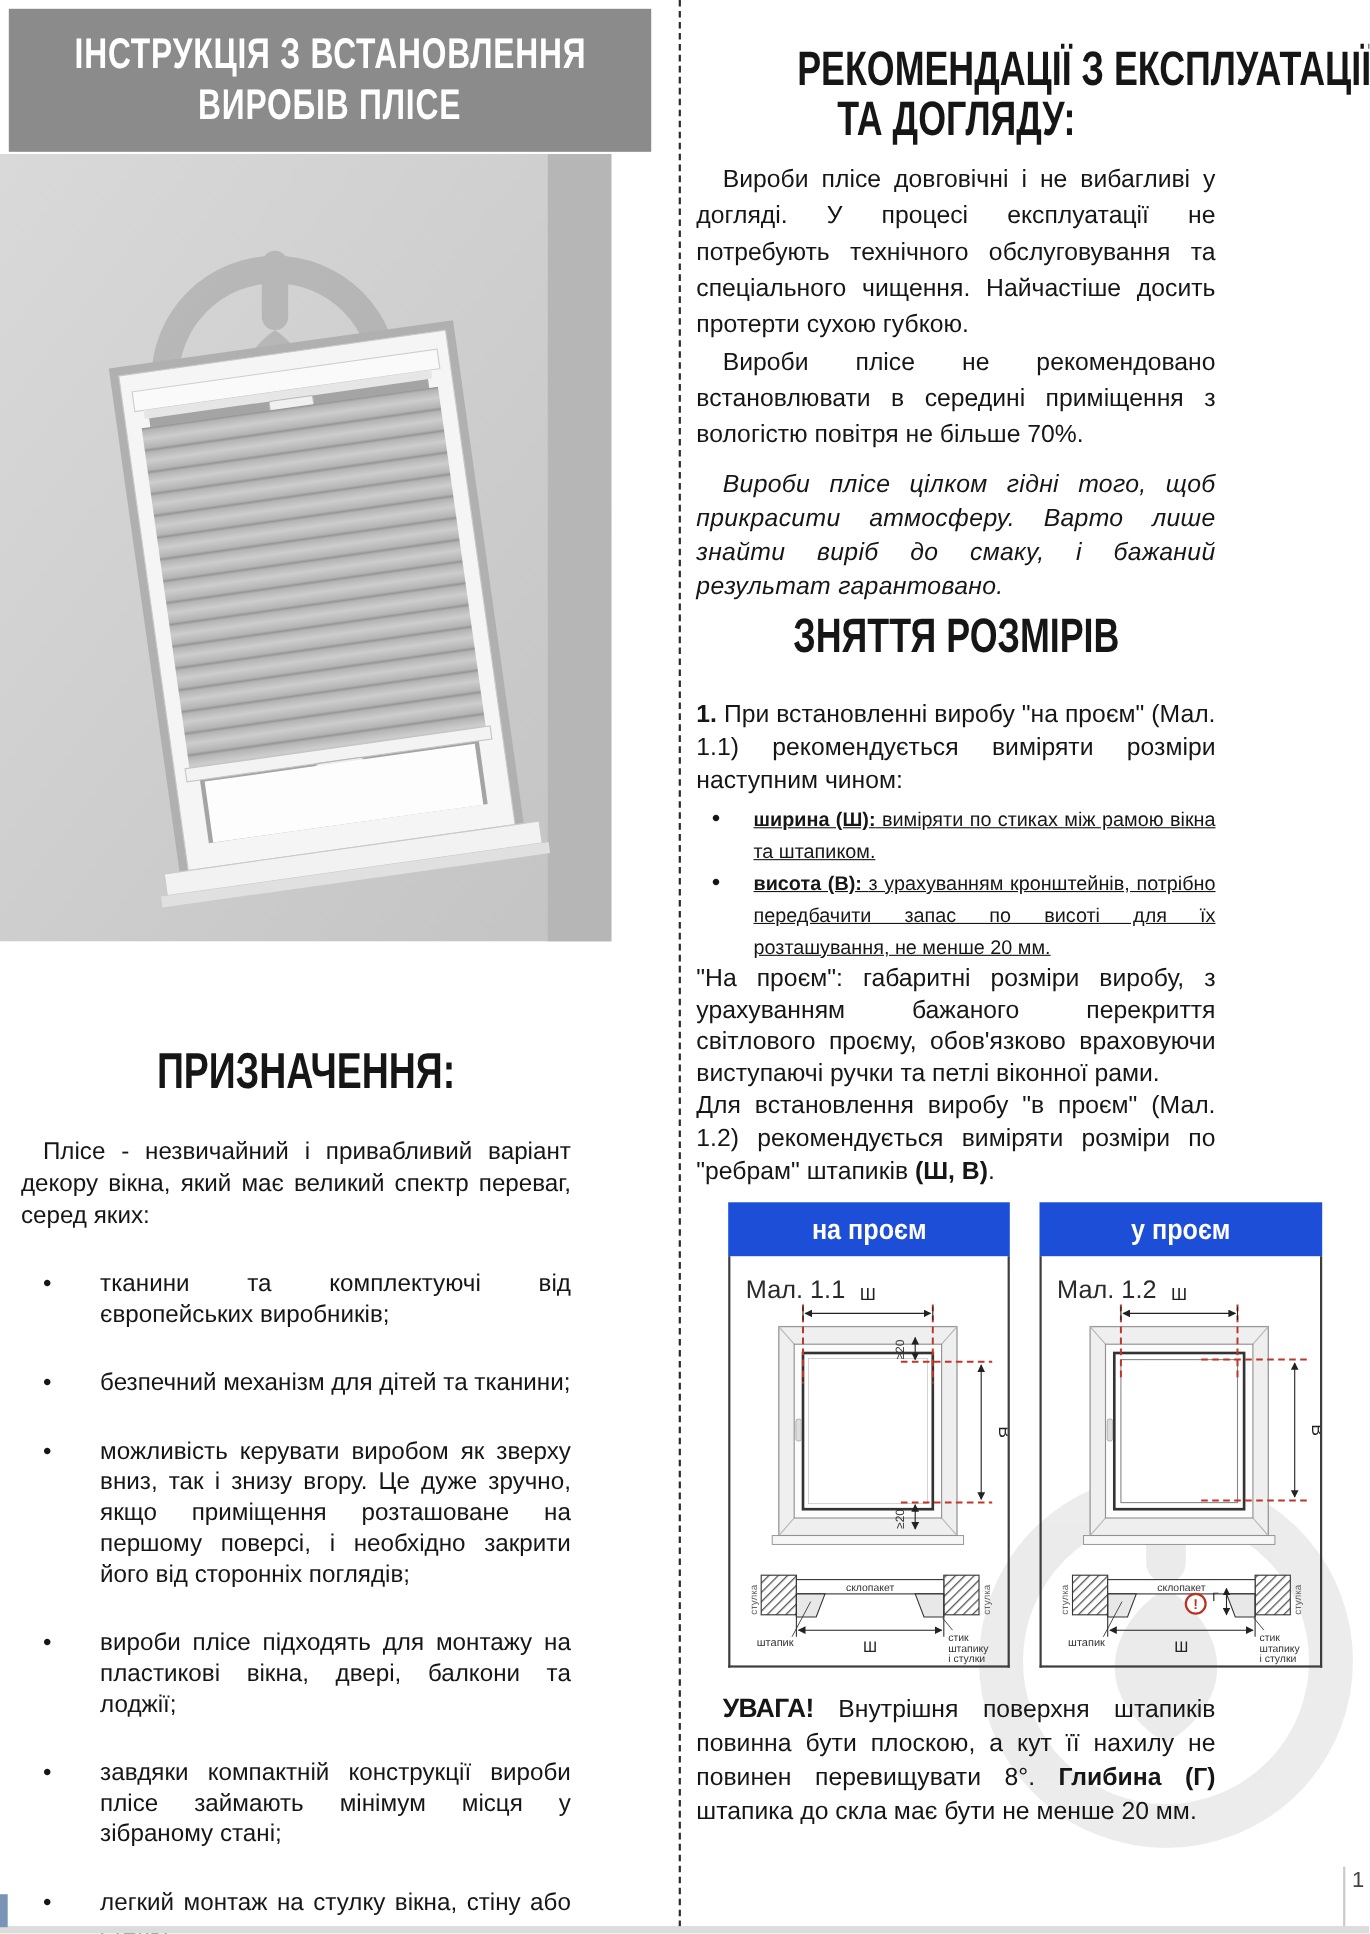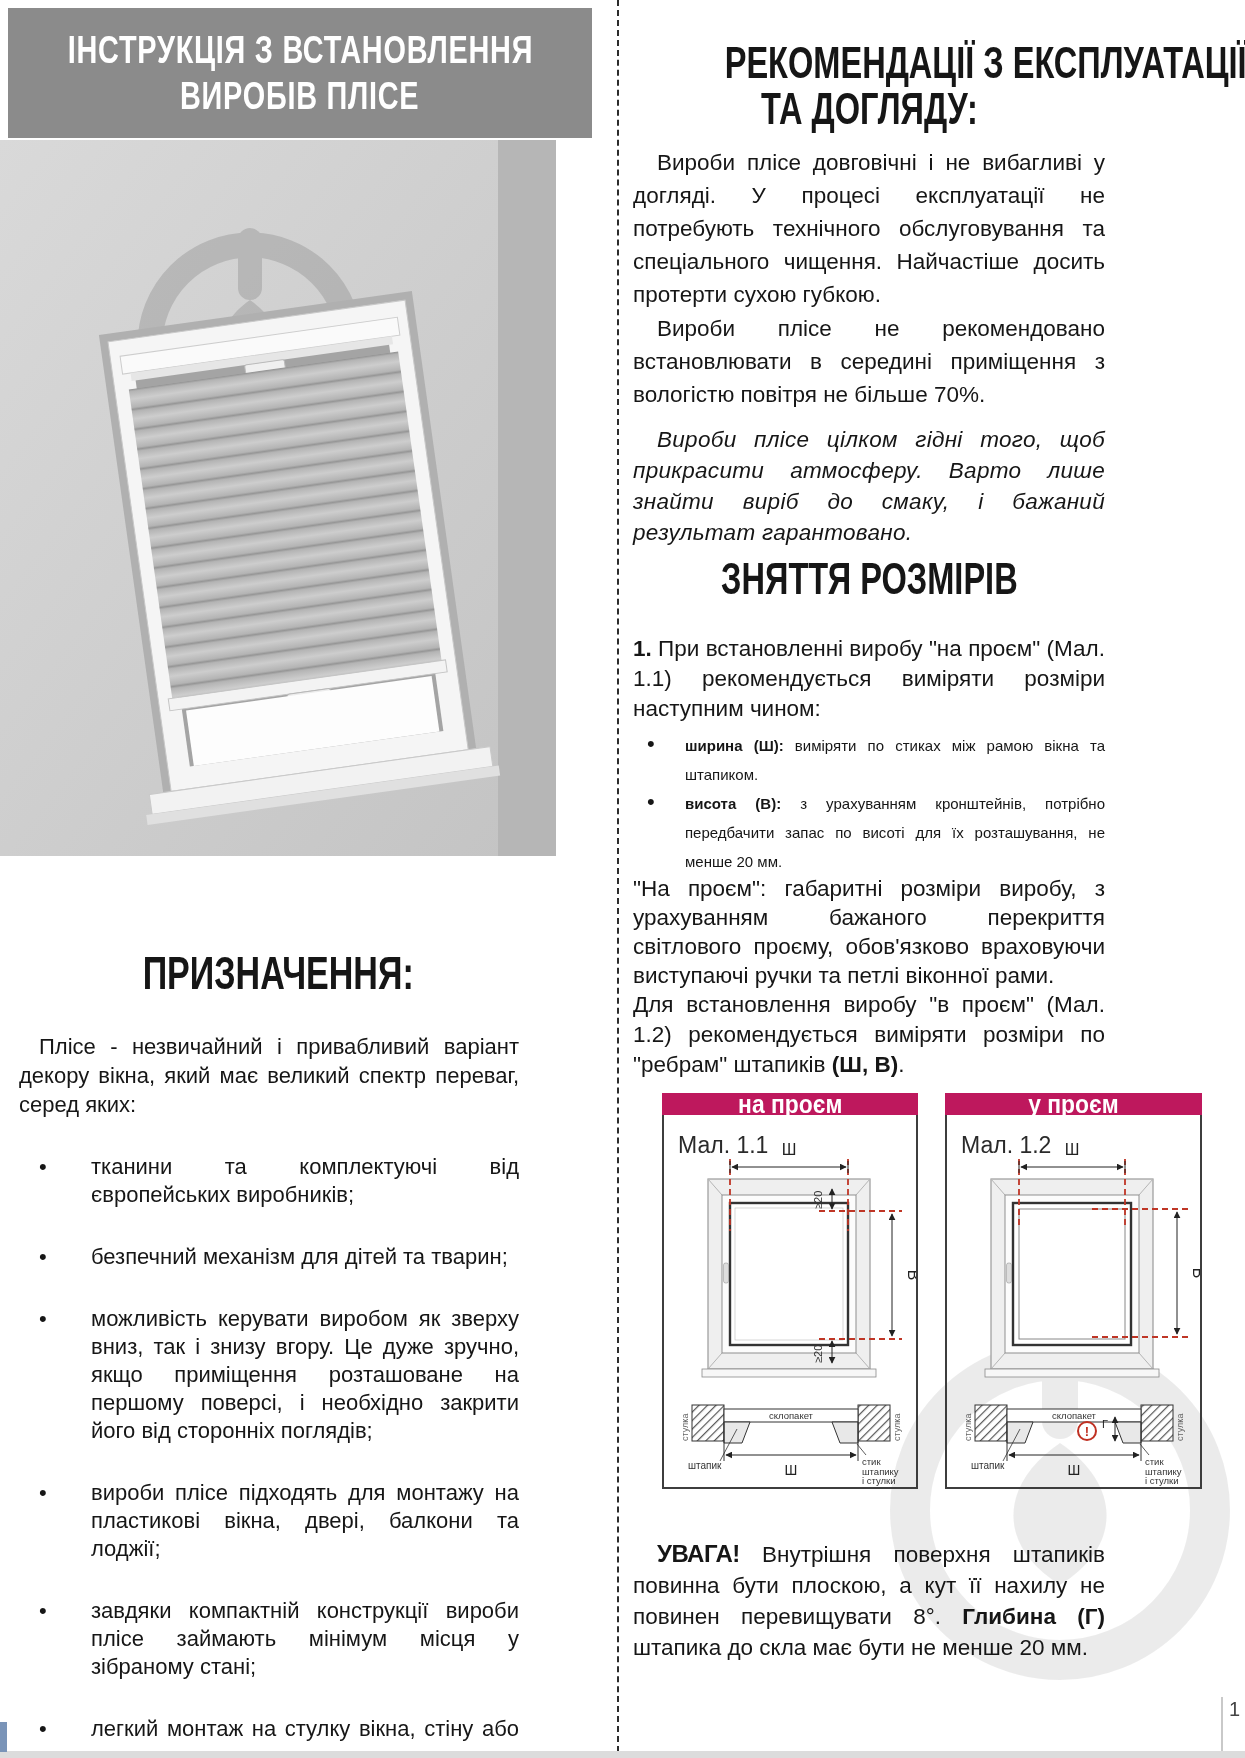--- a/index.html
+++ b/index.html
@@ -31,25 +31,25 @@
   
   .rc{position:absolute;left:633px;top:0;width:472px;}
   .rc-title{position:absolute;left:0;width:100%;text-align:center;font-size:44px;line-height:46px;margin:0;}
   .rp{position:absolute;left:0;width:100%;margin:0;font-size:22.5px;line-height:33px;text-align:justify;}
   .indent{text-indent:24px;}
   .italic{font-style:italic;line-height:31px;letter-spacing:.3px;}
   .lh30{line-height:30px;}
   .lh29{line-height:29px;}
   .rli{position:absolute;left:0;width:100%;}
   .rli .dot{position:absolute;left:14px;top:0;font-size:22px;}
-  .rli p{margin:0 0 0 52px;font-size:15px;line-height:29px;text-align:justify;}
+  .rli p{margin:0 0 0 52px;font-size:18px;line-height:29px;text-align:justify;text-decoration:underline;}
 
   
   .panel{position:absolute;top:1093px;width:256px;z-index:2;}
-  .band{height:22px;background:#be185d;color:#fff;display:flex;align-items:center;justify-content:center;}
+  .band{height:49px;background:#1d4ed8;color:#fff;display:flex;align-items:center;justify-content:center;}
   .band .cond{font-size:26px;transform:scaleX(.88);}
   .dbox{border:2px solid #3d3d3d;border-top:none;height:372px;background:transparent;}
   .dbox svg{display:block;width:100%;height:100%;}
 
   .attention{position:absolute;left:633px;top:1538px;width:472px;margin:0;font-size:22.5px;
              line-height:31px;text-align:justify;text-indent:24px;z-index:2;}
   .att-label{font-weight:700;font-size:24px;letter-spacing:-.5px;}
 
   .pageno-line{position:absolute;left:1221px;top:1697px;width:2px;height:55px;background:#c9c9c9;}
   .pageno{position:absolute;left:1229px;top:1698px;font-size:20px;color:#444;}
@@ -118,21 +118,21 @@
       </g>
     </svg>
   </div>
 
   <h2 class="purpose-title"><span class="cond">ПРИЗНАЧЕННЯ:</span></h2>
 
   <div class="purpose">
     <p class="intro">Плісе - незвичайний і привабливий варіант декору вікна, який має великий спектр переваг, серед яких:</p>
     <ul>
       <li>тканини та комплектуючі від європейських виробників;</li>
-      <li>безпечний механізм для дітей та тварин;</li>
+      <li>безпечний механізм для дітей та тканини;</li>
       <li>можливість керувати виробом як зверху вниз, так і знизу вгору. Це дуже зручно, якщо приміщення розташоване на першому поверсі, і необхідно закрити його від сторонніх поглядів;</li>
       <li>вироби плісе підходять для монтажу на пластикові вікна, двері, балкони та лоджії;</li>
       <li>завдяки компактній конструкції вироби плісе займають мінімум місця у зібраному стані;</li>
       <li>легкий монтаж на стулку вікна, стіну або стелю;</li>
       <li>простота догляду та чищення завдяки особливому просоченню тканини.</li>
     </ul>
   </div>
 
   <div class="rc">
     <div class="rc-title" style="top:40px">

